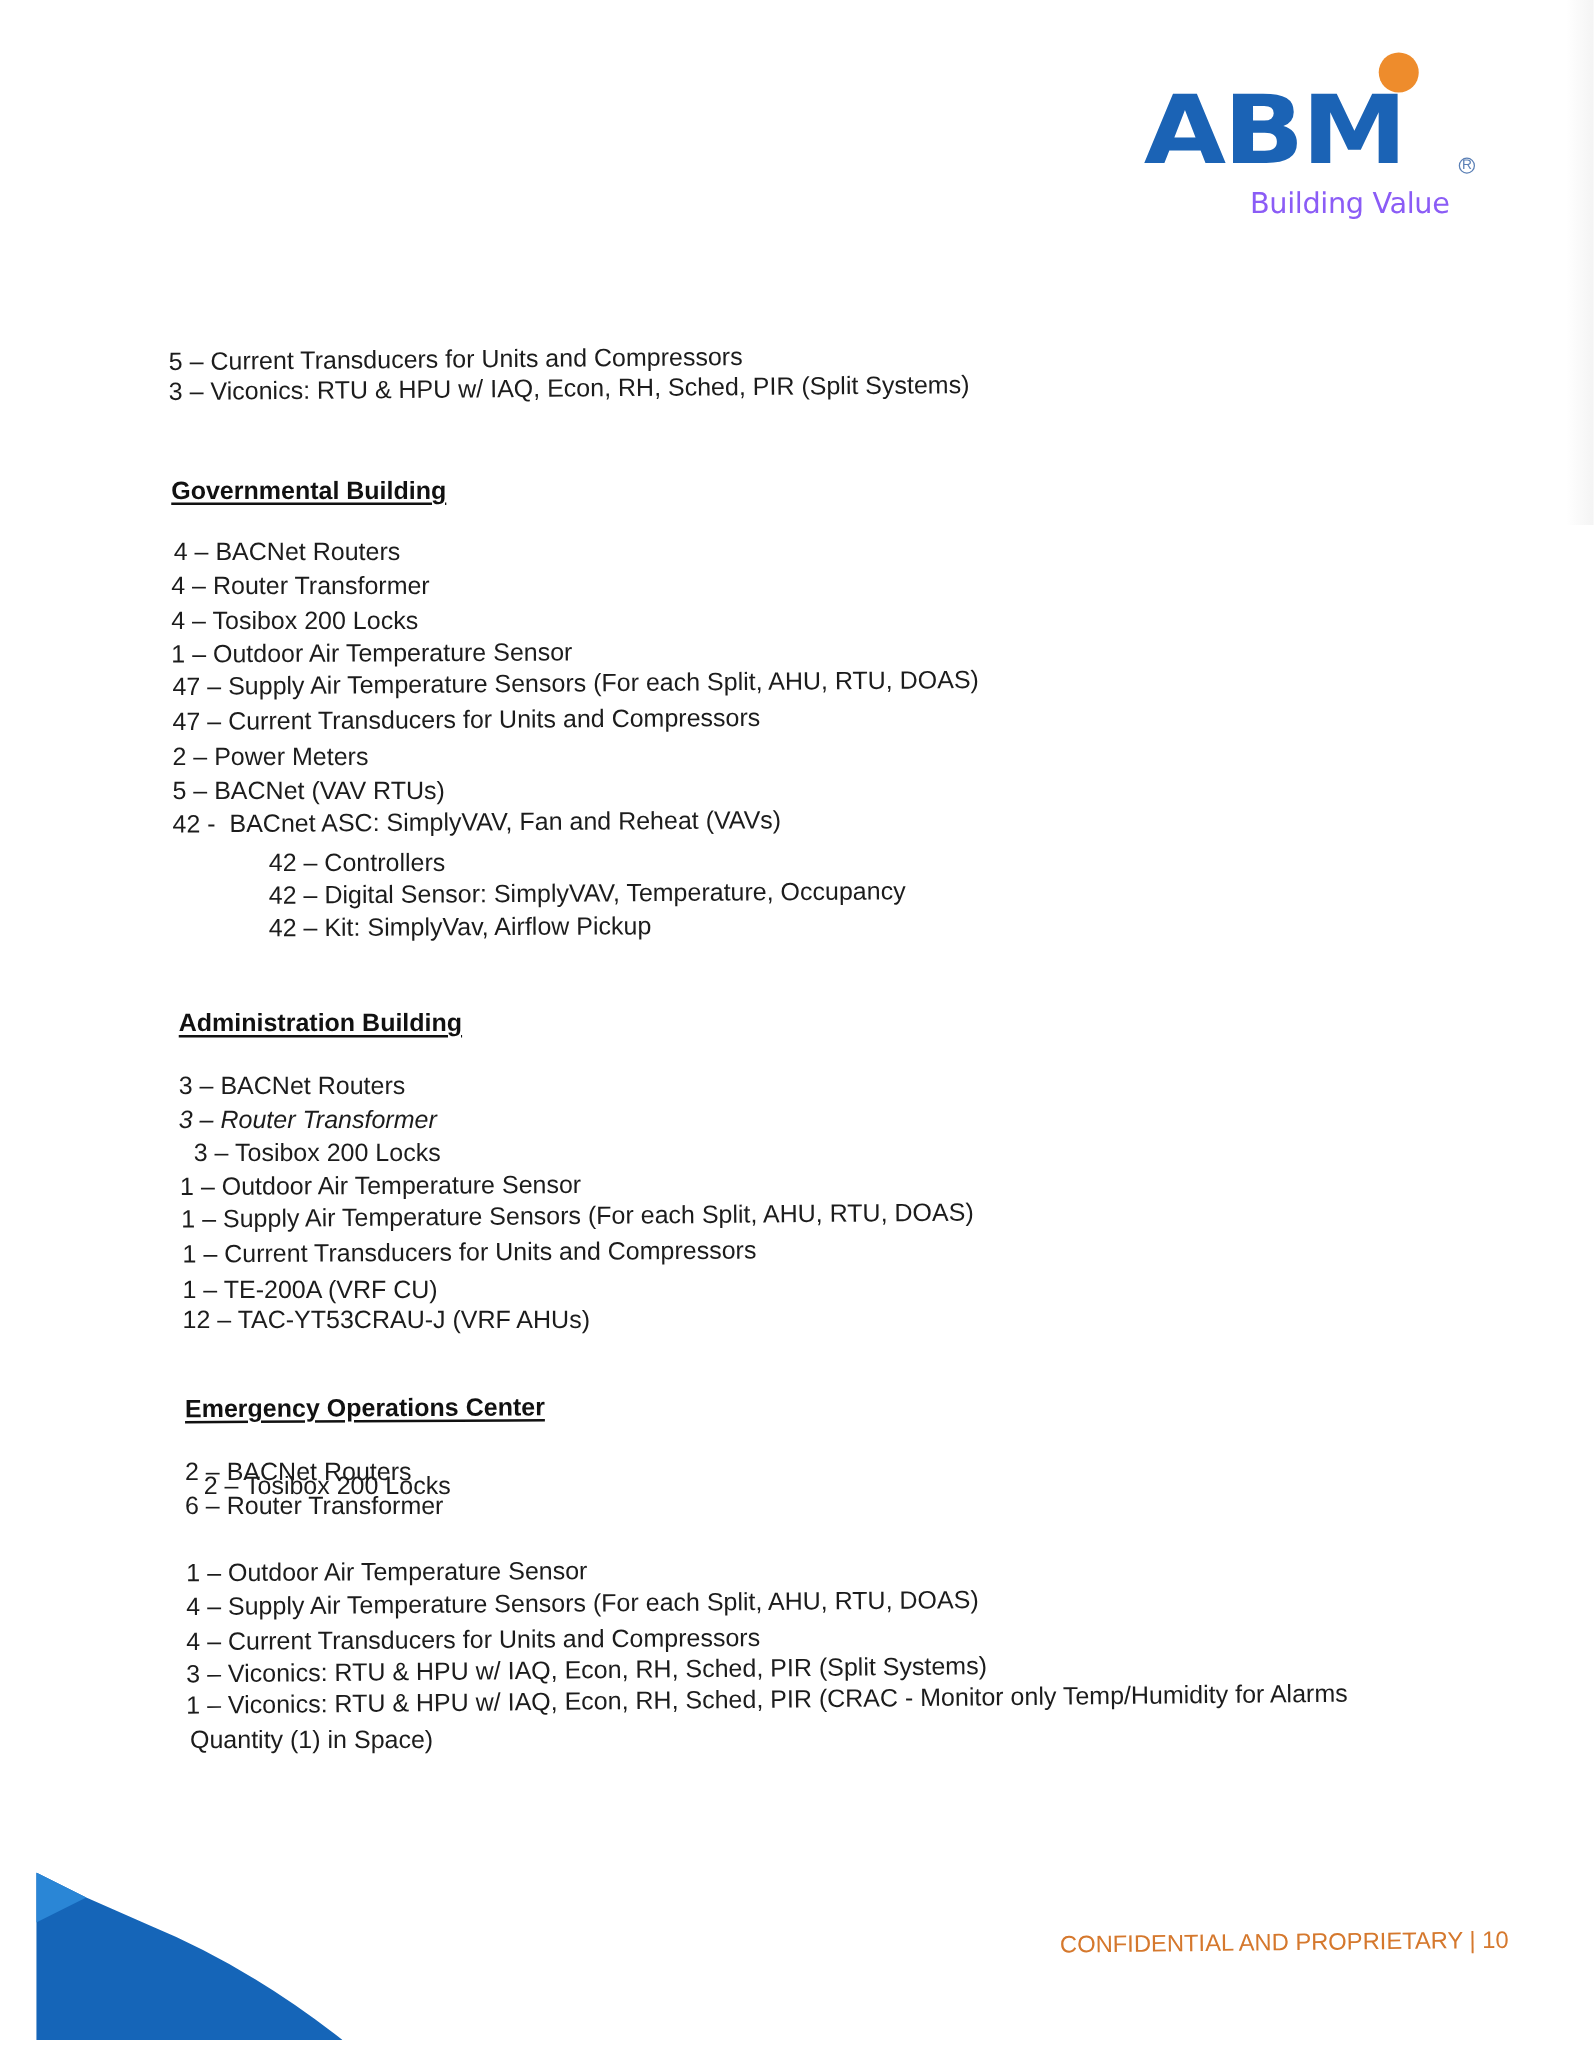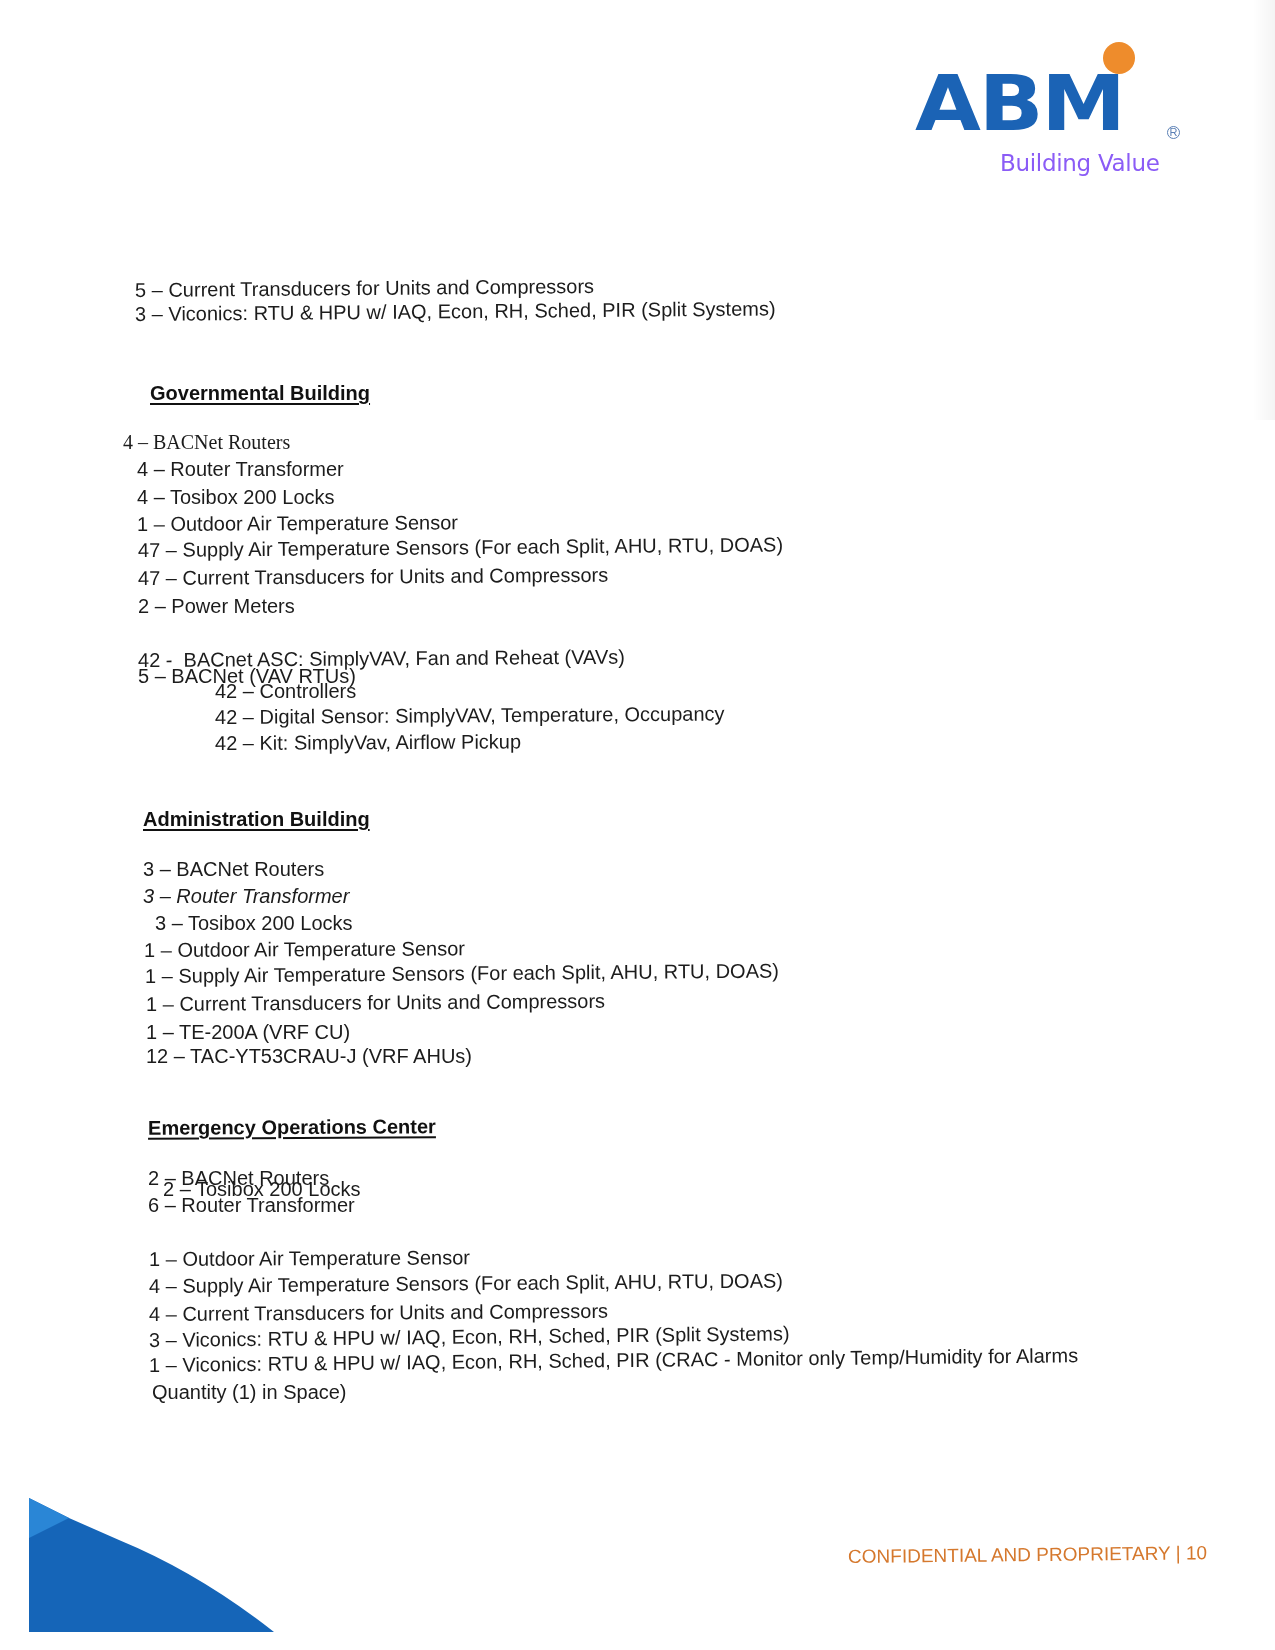--- a/index.html
+++ b/index.html
@@ -59,29 +59,29 @@
 <div class="logo">
   <div class="logo-dot"></div>
   <div class="logo-text">ABM</div>
   <div class="logo-reg">R</div>
   <div class="logo-tagline">Building Value</div>
 </div>
 
 <div class="line" style="left:135px; top:278px; transform:rotate(-0.5deg);">5 – Current Transducers for Units and Compressors</div>
 <div class="line" style="left:135px; top:302px; transform:rotate(-0.5deg);">3 – Viconics: RTU &amp; HPU w/ IAQ, Econ, RH, Sched, PIR (Split Systems)</div>
 
-<div class="heading" style="left:150px; top:382px;">Governmental Building</div>
-<div class="line" style="left:123px; top:430px;font-family:Liberation Serif, serif;">4 – BACNet Routers</div>
+<div class="heading" style="left:137px; top:382px;">Governmental Building</div>
+<div class="line" style="left:139px; top:430px;">4 – BACNet Routers</div>
 <div class="line" style="left:137px; top:457px;">4 – Router Transformer</div>
 <div class="line" style="left:137px; top:485px;">4 – Tosibox 200 Locks</div>
 <div class="line" style="left:137px; top:512px; transform:rotate(-0.3deg);">1 – Outdoor Air Temperature Sensor</div>
 <div class="line" style="left:138px; top:538px; transform:rotate(-0.5deg);">47 – Supply Air Temperature Sensors (For each Split, AHU, RTU, DOAS)</div>
 <div class="line" style="left:138px; top:566px; transform:rotate(-0.4deg);">47 – Current Transducers for Units and Compressors</div>
 <div class="line" style="left:138px; top:594px;">2 – Power Meters</div>
-<div class="line" style="left:138px; top:621px;margin-top:43px;">5 – BACNet (VAV RTUs)</div>
+<div class="line" style="left:138px; top:621px;">5 – BACNet (VAV RTUs)</div>
 <div class="line" style="left:138px; top:648px; white-space:pre; transform:rotate(-0.4deg);">42 -  BACnet ASC: SimplyVAV, Fan and Reheat (VAVs)</div>
 <div class="line" style="left:215px; top:679px;">42 – Controllers</div>
 <div class="line" style="left:215px; top:705px; transform:rotate(-0.4deg);">42 – Digital Sensor: SimplyVAV, Temperature, Occupancy</div>
 <div class="line" style="left:215px; top:731px; transform:rotate(-0.3deg);">42 – Kit: SimplyVav, Airflow Pickup</div>
 
 <div class="heading" style="left:143px; top:808px;">Administration Building</div>
 <div class="line" style="left:143px; top:857px;">3 – BACNet Routers</div>
 <div class="line" style="left:143px; top:884px;font-style:italic;">3 – Router Transformer</div>
 <div class="line" style="left:143px; top:911px;margin-left:12px;">3 – Tosibox 200 Locks</div>
 <div class="line" style="left:144px; top:938px; transform:rotate(-0.3deg);">1 – Outdoor Air Temperature Sensor</div>

